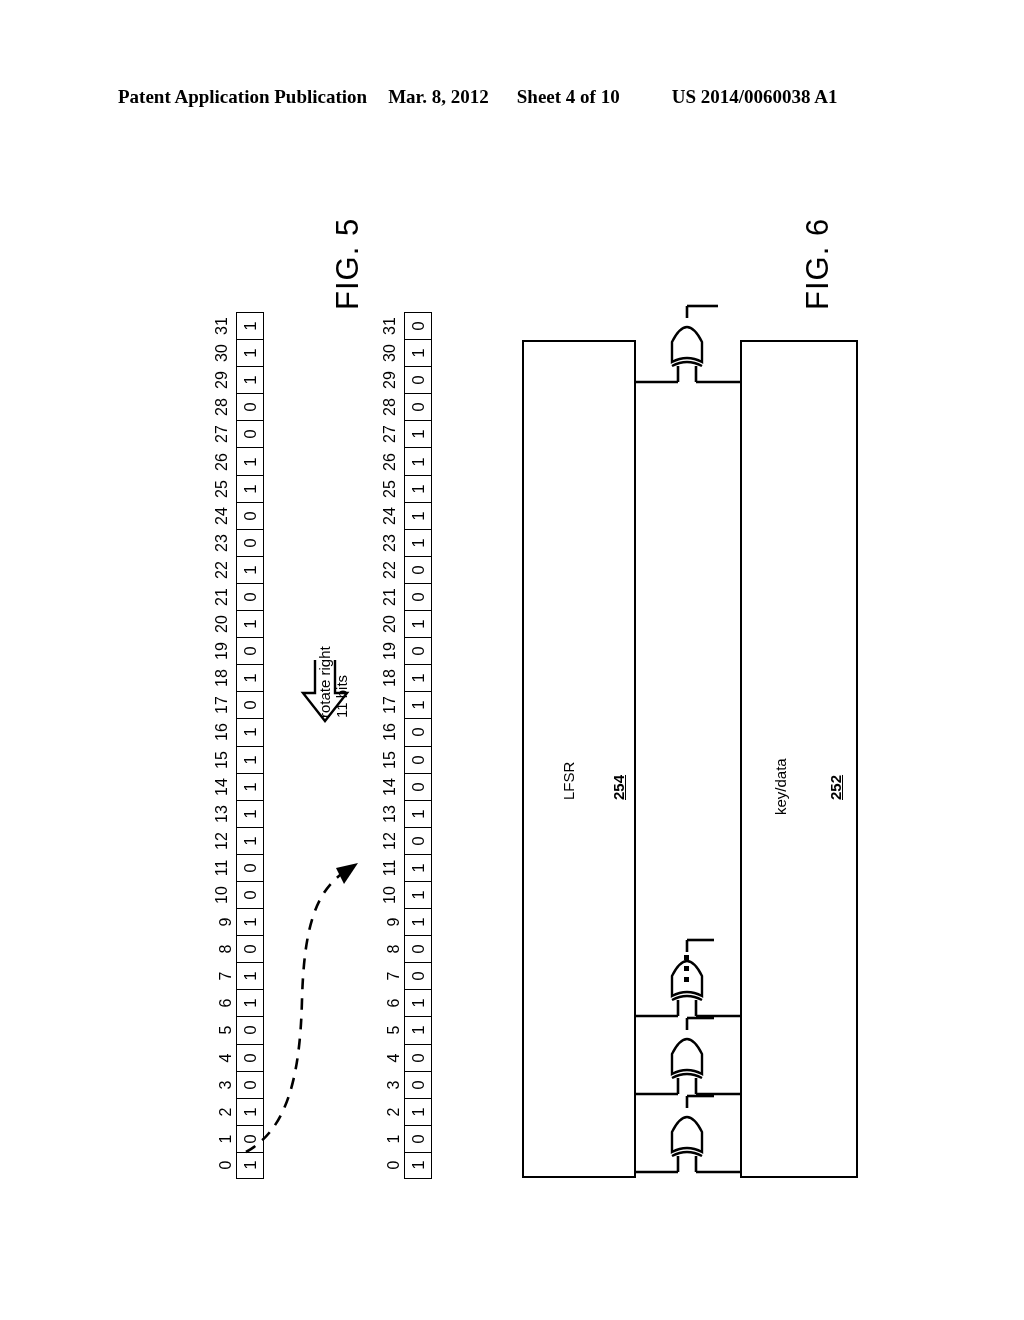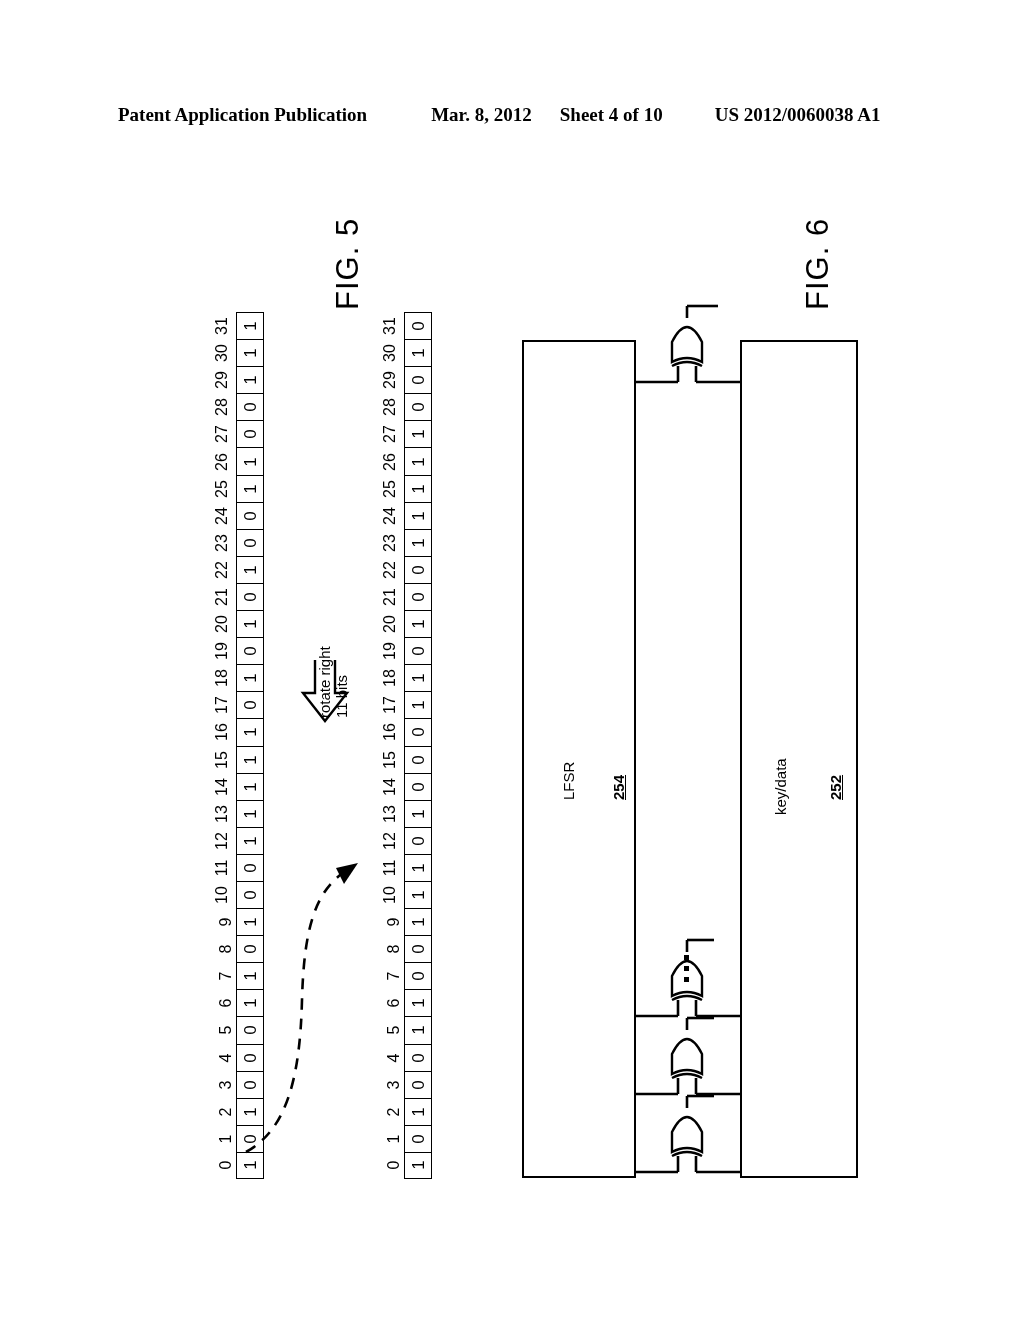--- a/index.html
+++ b/index.html
@@ -12,34 +12,34 @@
     height: 1320px;
     position: relative;
     font-family: "Liberation Sans", sans-serif;
     color: #000000;
     overflow: hidden;
   }
 
   
   #pub-header {
     position: absolute;
-    top: 104px;
+    top: 86px;
     left: 118px;
     width: 800px;
     height: 26px;
     font-family: "Liberation Serif", serif;
     font-weight: bold;
     font-size: 19px;
     letter-spacing: 0px;
     white-space: nowrap;
     display: flex;
     align-items: baseline;
   }
   #pub-header .hdr-left   { }
-  #pub-header .hdr-mid    { margin-left: 64px; }
+  #pub-header .hdr-mid    { margin-left: 21px; }
   #pub-header .hdr-sheet  { margin-left: 28px; }
   #pub-header .hdr-right  { margin-left: 52px; }
 
   
   .fig-caption {
     position: absolute;
     font-family: "Liberation Sans", sans-serif;
     font-size: 31px;
     font-weight: normal;
     letter-spacing: 1px;
@@ -156,21 +156,21 @@
     margin-bottom: 6px;
   }
 </style>
 </head>
 <body>
 
 <div id="pub-header">
   <span class="hdr-left">Patent Application Publication</span>
   <span class="hdr-mid">Mar. 8, 2012</span>
   <span class="hdr-sheet">Sheet 4 of 10</span>
-  <span class="hdr-right">US 2012/0060038 A1</span>
+  <span class="hdr-right">US 2014/0060038 A1</span>
 </div>
 
 <div class="fig-caption" style="left:330px; top:310px;">FIG. 5</div>
 
 <div class="bit-array" id="array-before" style="left:236px; top:312px;">
     <div class="bit-cell">
       <span class="bit-idx">31</span>
       <span class="bit-val">1</span>
     </div>
     <div class="bit-cell">

